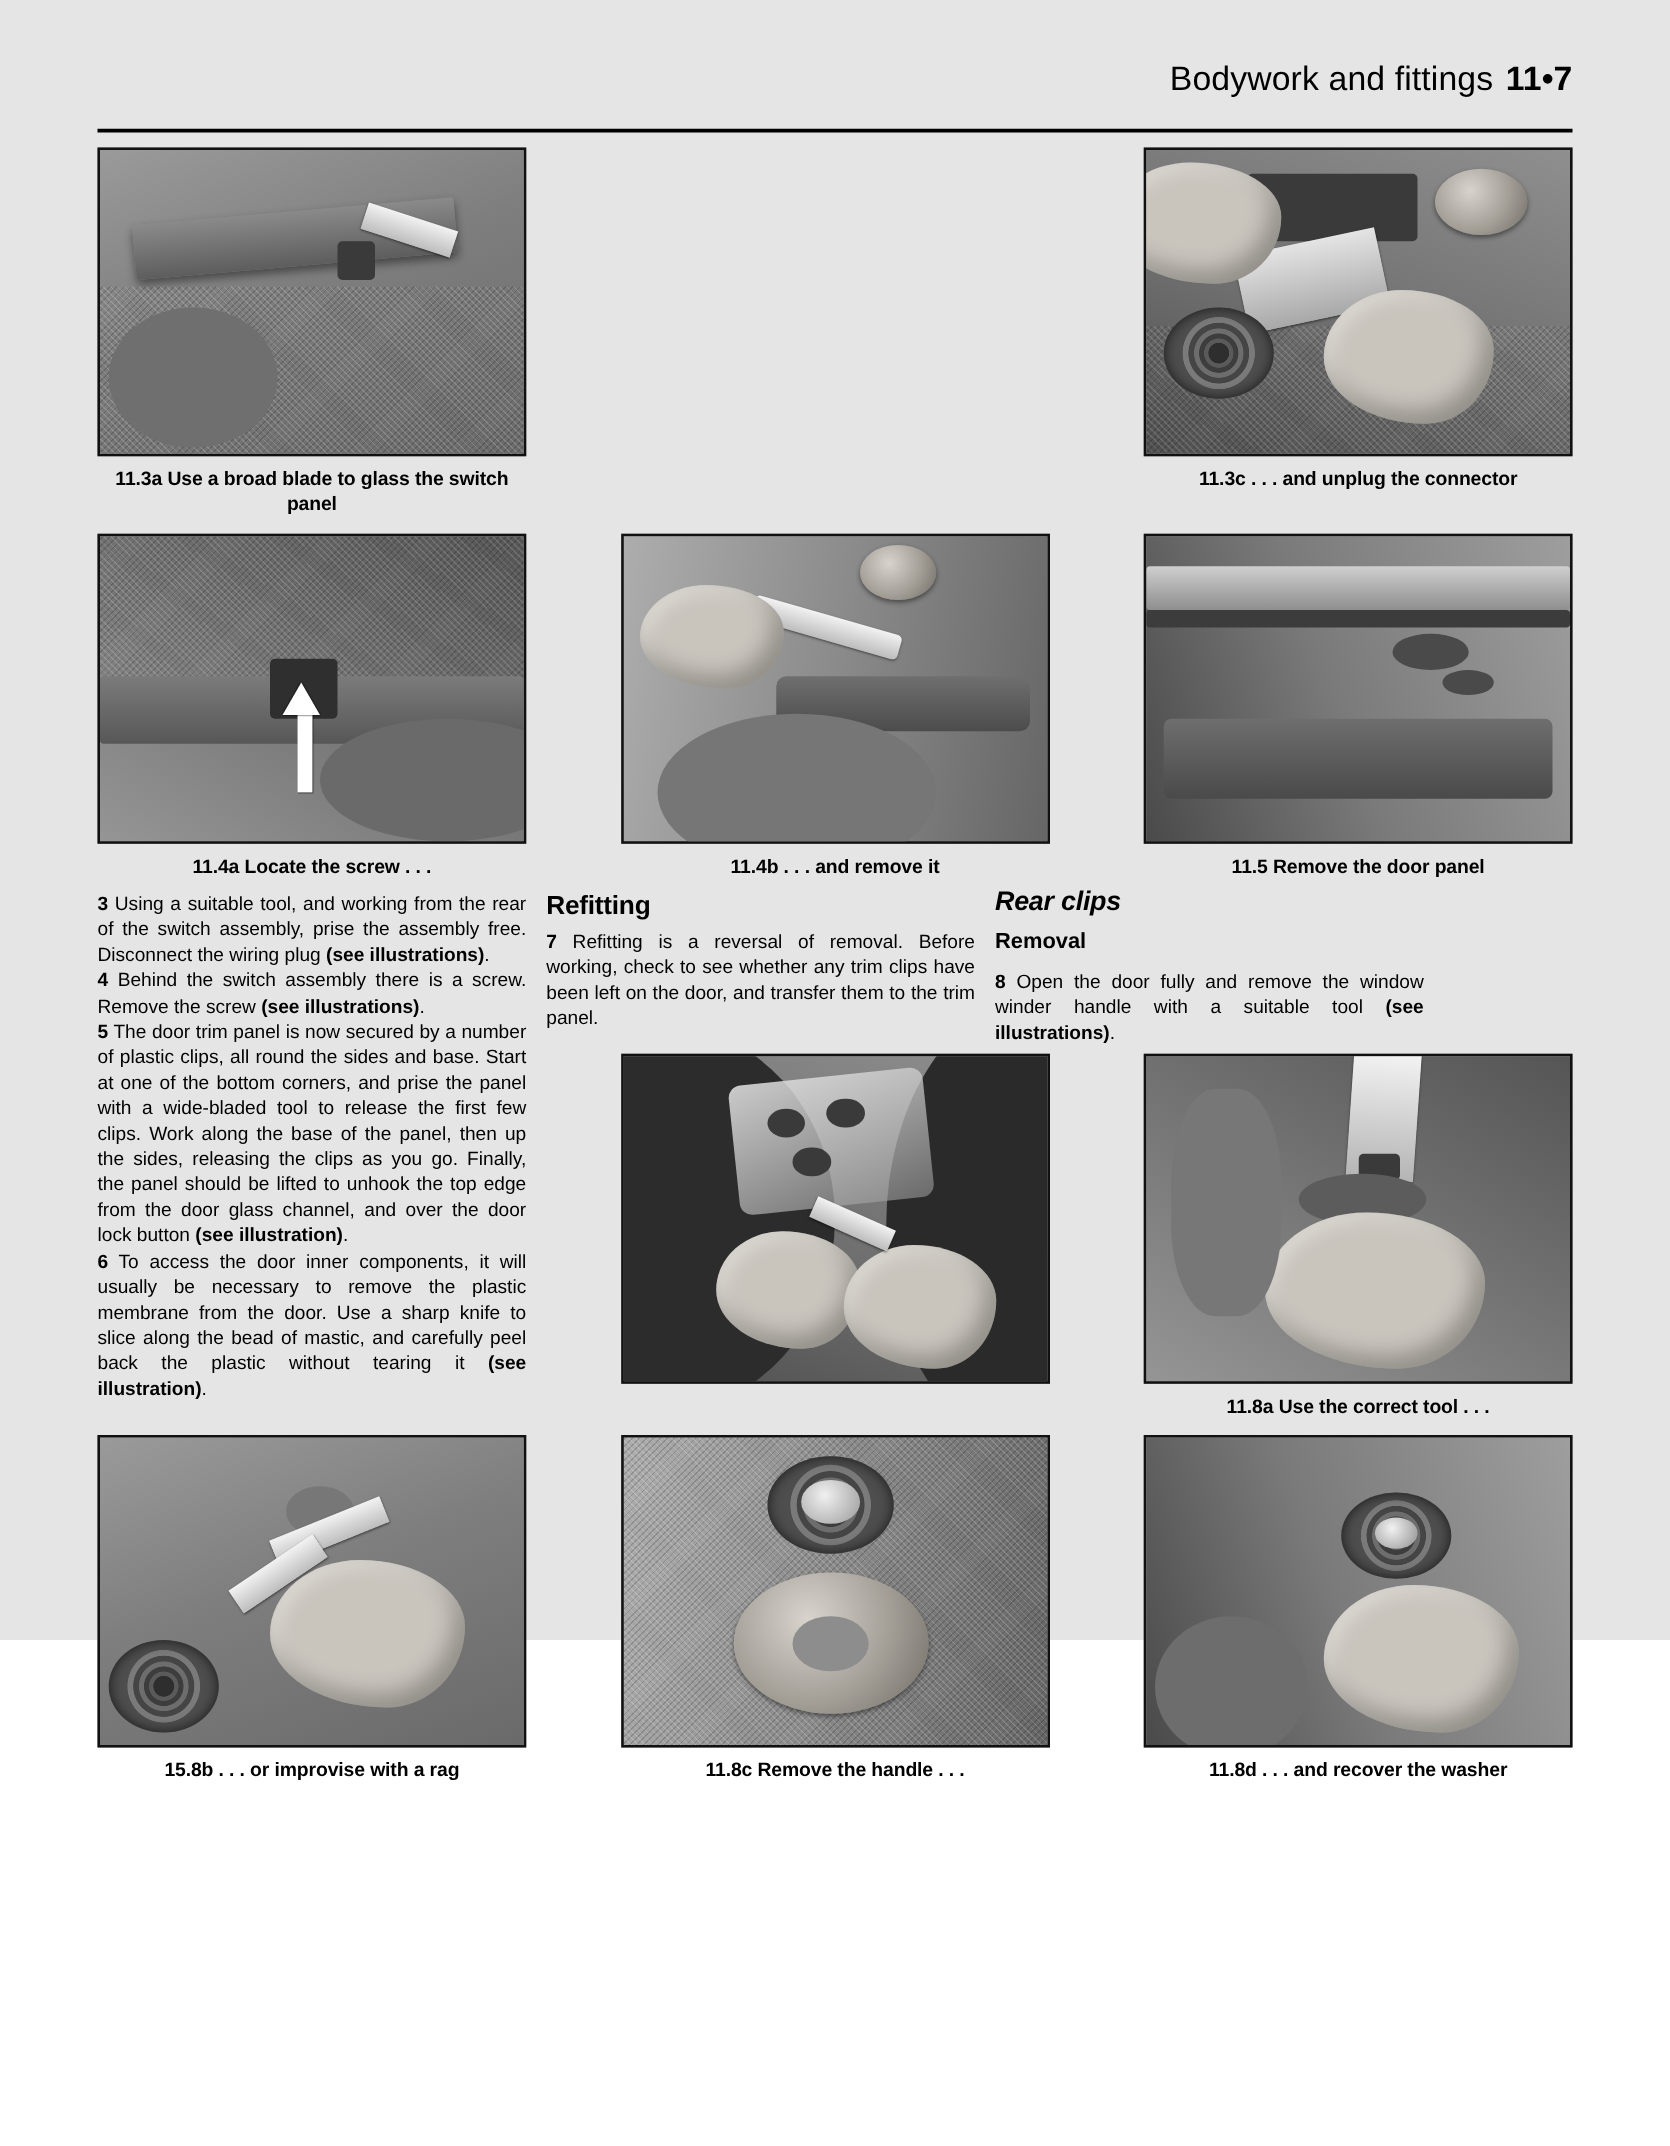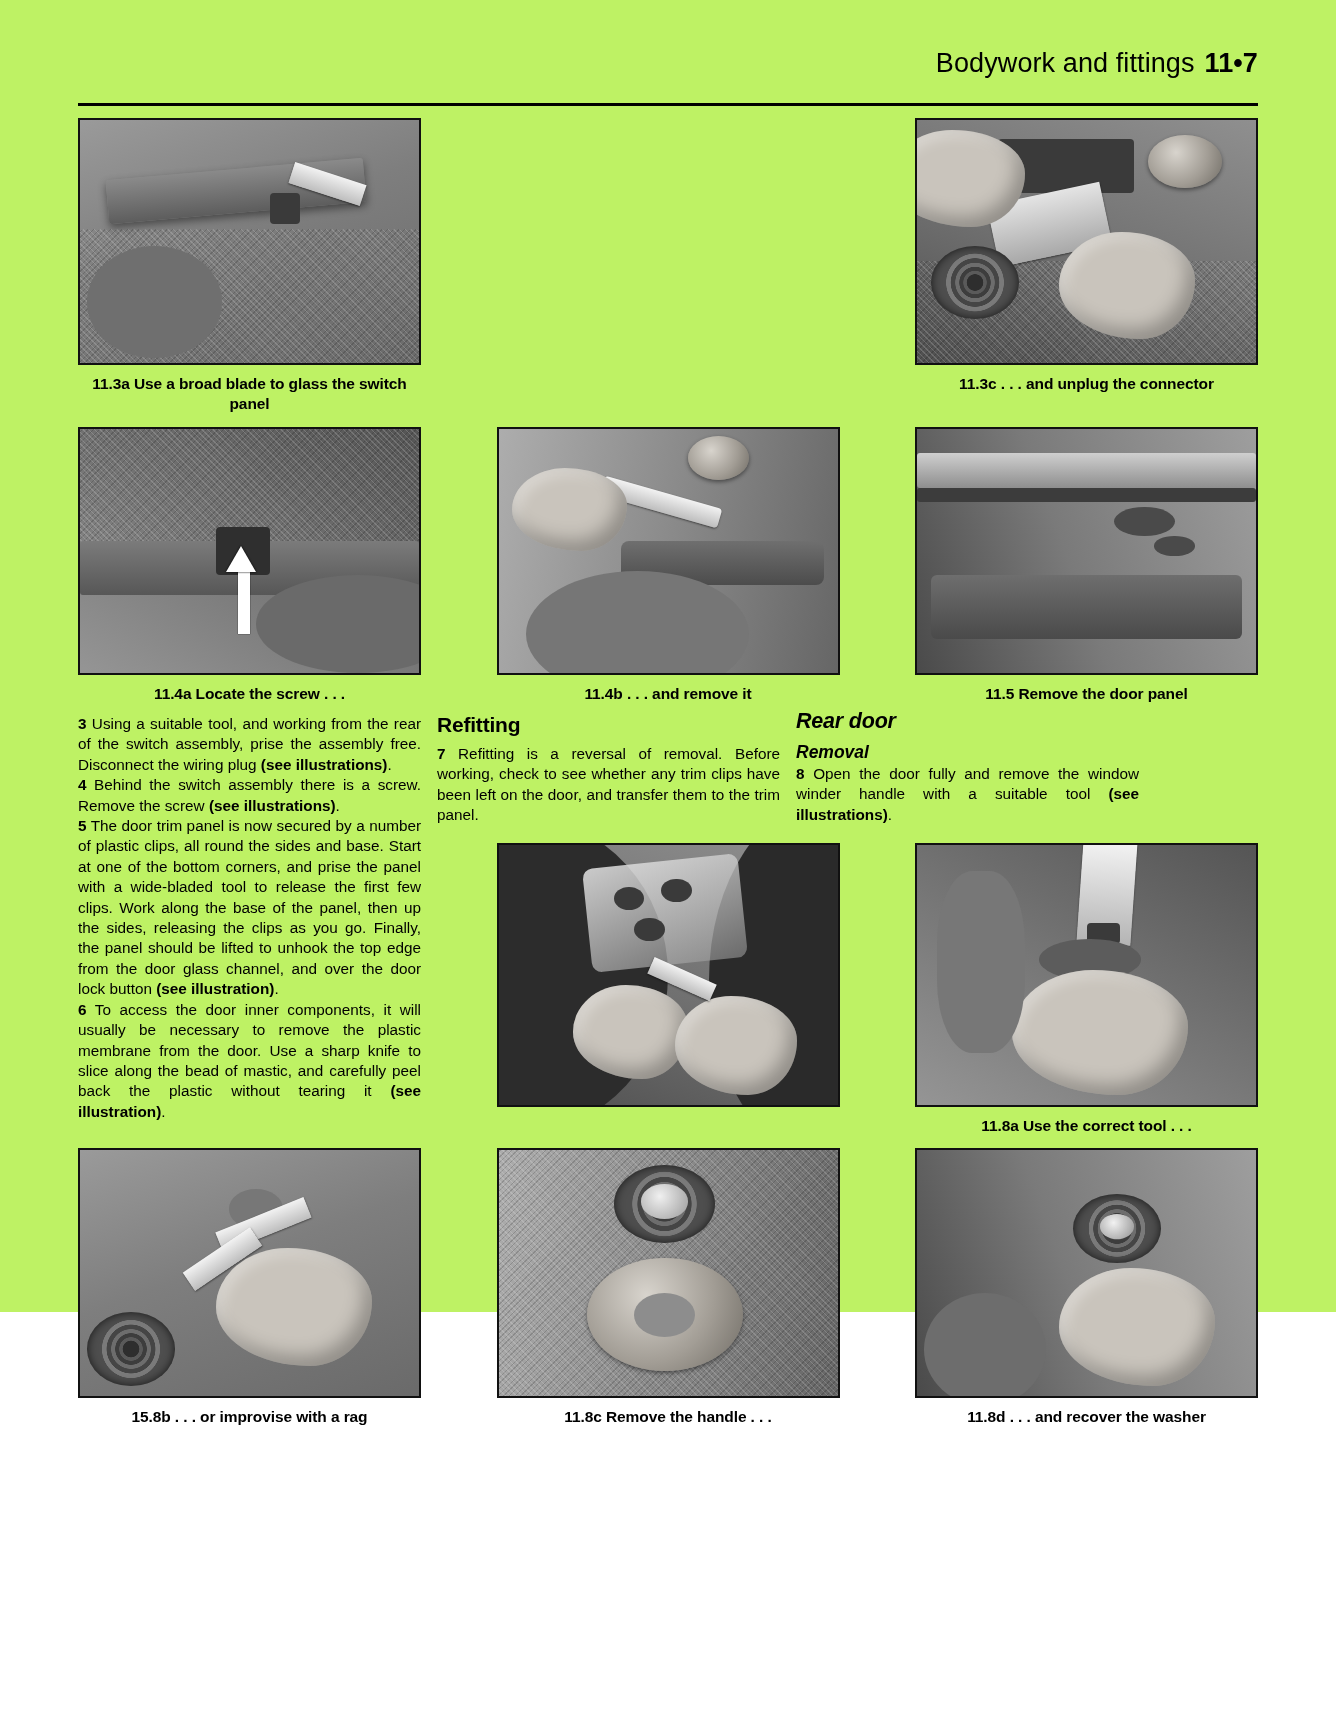--- a/index.html
+++ b/index.html
@@ -13,21 +13,21 @@
     font-family: "Liberation Sans", sans-serif;
     color: #000000;
     position: relative;
     overflow: hidden;
   }
   .page {
     position: absolute;
     left: 0; top: 0;
     width: 1336px;
     height: 1312px;
-    background: #bef264;
+    background: #e5e5e5;
   }
 
   
   .page-header {
     position: absolute;
     left: 78px;
     top: 48px;
     width: 1180px;
     text-align: right;
     font-size: 27px;
@@ -173,24 +173,23 @@
     margin: 0 0 5px 0;
     font-size: 21px;
     font-weight: 700;
     letter-spacing: -0.2px;
   }
   h2.sec.ital {
     font-style: italic;
     font-size: 21.5px;
   }
   h3.sub {
-    margin: 0 0 0 0;
+    margin: 0 0 12px 0;
     font-size: 17.5px;
     font-weight: 700;
-    font-style: italic;
   }
 </style>
 </head>
 <body>
 
 <div class="page">
 
   <div class="page-header">
     <span class="title">Bodywork and fittings</span><span class="folio">11•7</span>
   </div>
@@ -272,21 +271,21 @@
     <p><span class="num">5</span><span> The door trim panel is now secured by a number of plastic clips, all round the sides and base. Start at one of the bottom corners, and prise the panel with a wide-bladed tool to release the first few clips. Work along the base of the panel, then up the sides, releasing the clips as you go. Finally, the panel should be lifted to unhook the top edge from the door glass channel, and over the door lock button </span><span class="b">(see illustration)</span><span>.</span></p>
     <p><span class="num">6</span><span> To access the door inner components, it will usually be necessary to remove the plastic membrane from the door. Use a sharp knife to slice along the bead of mastic, and carefully peel back the plastic without tearing it </span><span class="b">(see illustration)</span><span>.</span></p>
   </div>
 
   <div class="col" style="left:437px; top:711px; width:343px;">
     <h2 class="sec">Refitting</h2>
     <p><span class="num">7</span><span> Refitting is a reversal of removal. Before working, check to see whether any trim clips have been left on the door, and transfer them to the trim panel.</span></p>
   </div>
 
   <div class="col" style="left:796px; top:707px; width:343px;">
-    <h2 class="sec ital">Rear door</h2>
+    <h2 class="sec ital">Rear clips</h2>
     <h3 class="sub">Removal</h3>
     <p><span class="num">8</span><span> Open the door fully and remove the window winder handle with a suitable tool </span><span class="b">(see illustrations)</span><span>.</span></p>
   </div>
 
   <div class="row" style="top:843px;">
     <div class="cell"></div>
 
     <div class="cell">
       <div class="photo h4">
         <div class="ph-bg g-grad-c"></div>

